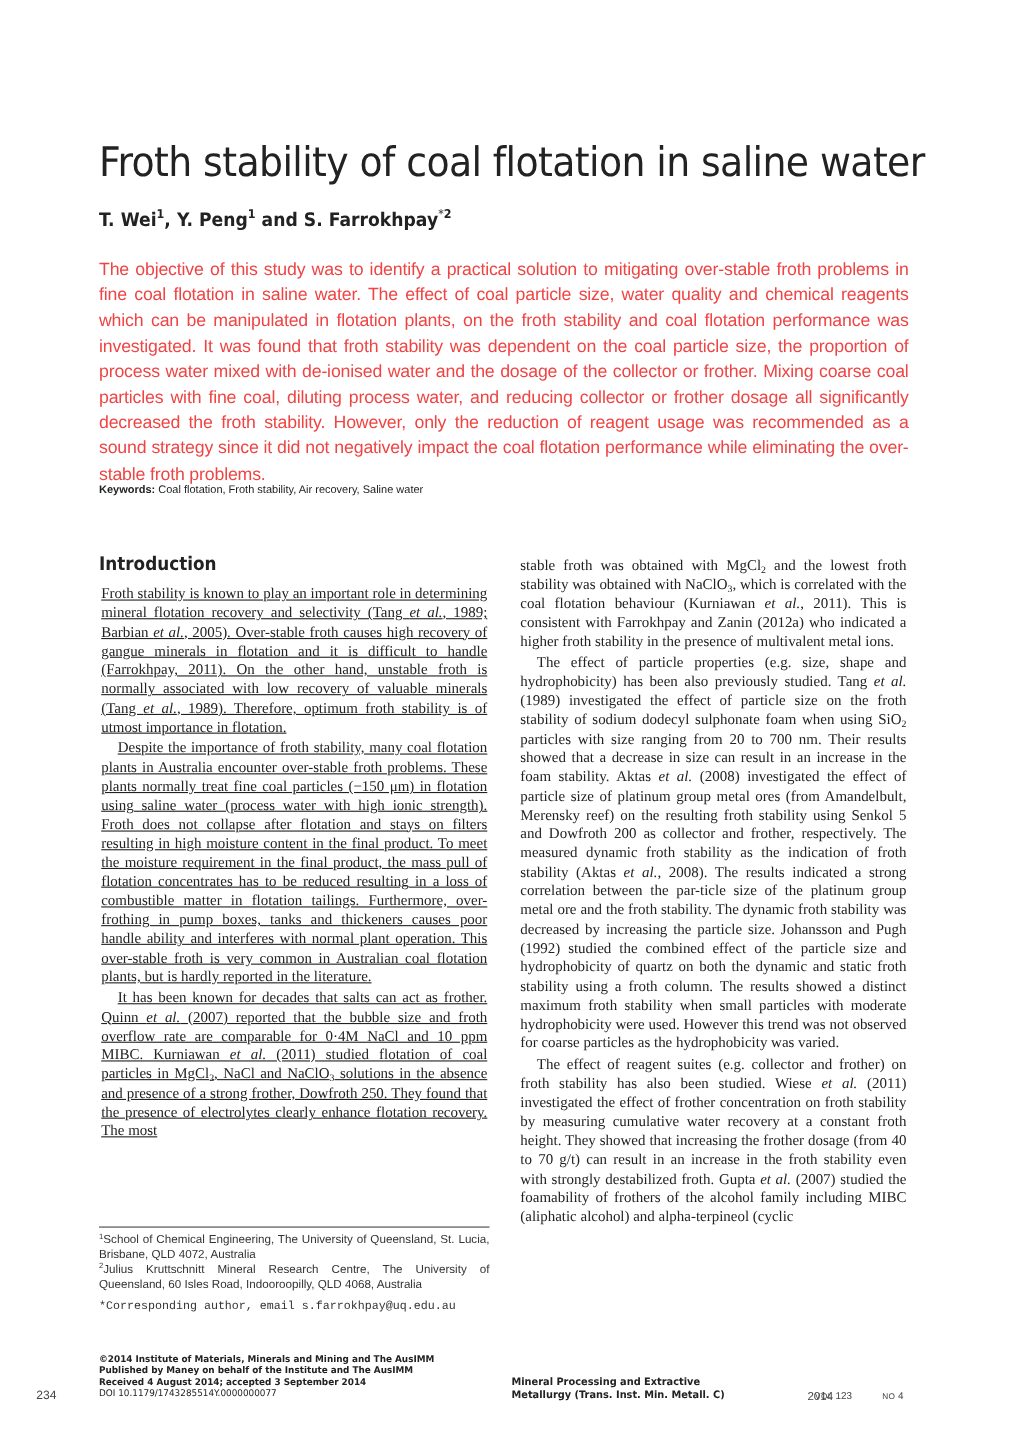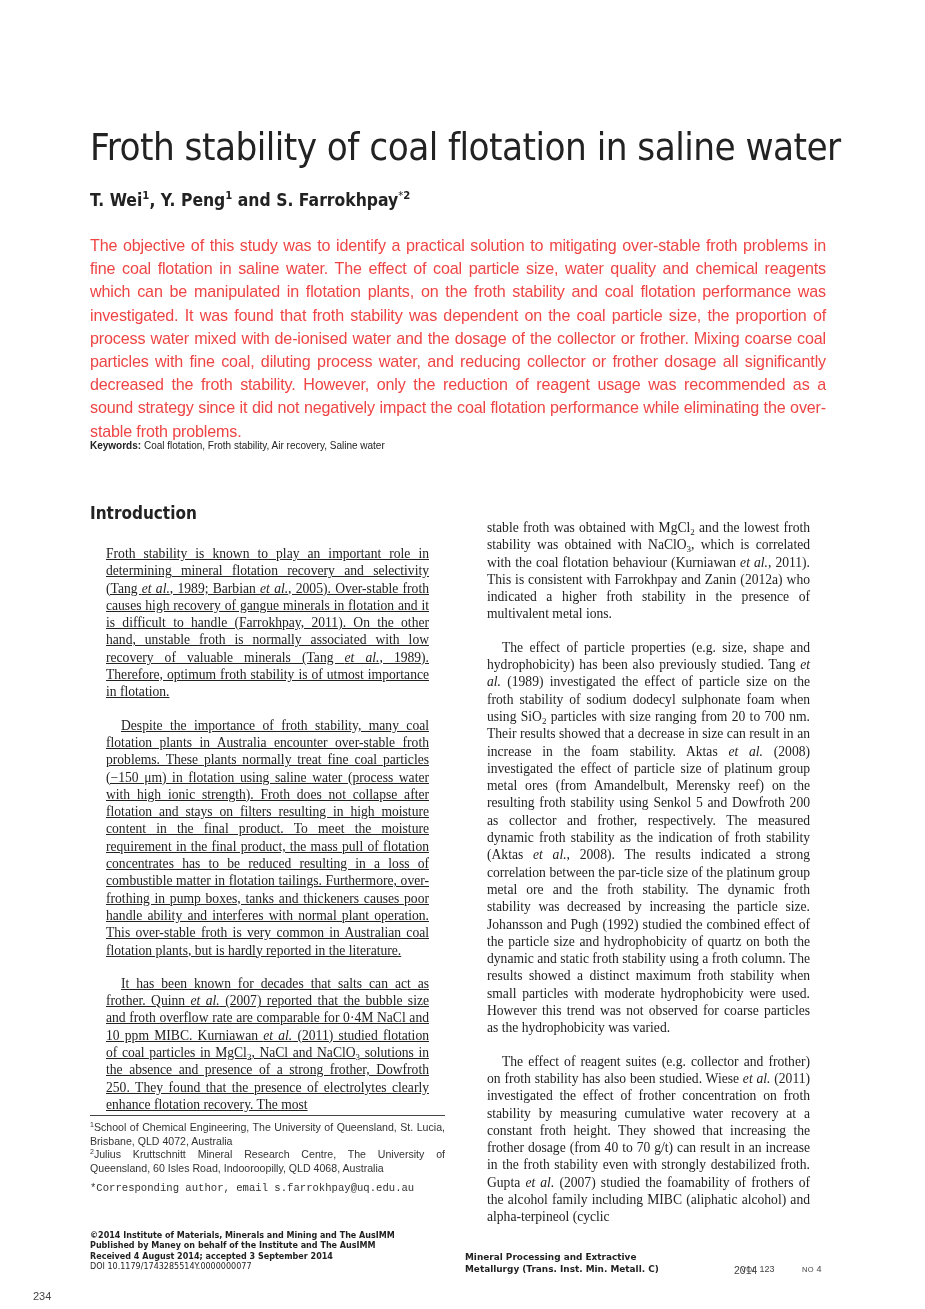--- a/index.html
+++ b/index.html
@@ -29,42 +29,42 @@
     .heading {
       position: absolute; left: 90px; top: 503px;
       font-family: "DejaVu Sans", sans-serif; font-weight: bold; font-size: 17px; color: #222;
       margin: 0; transform: scaleX(0.9); transform-origin: left top;
     }
     .col {
       position: absolute; width: 355px;
       font-family: "Liberation Serif", serif; font-size: 13.6px; line-height: 17.3px;
       text-align: justify; color: #222;
     }
-    .col p { margin: 16px; text-indent: 0; }
+    .col p { margin: 2px; text-indent: 0; }
     .col p.indent { text-indent: 15px; }
     .col i { font-style: italic; }
     .col sub { font-size: 9px; vertical-align: -3px; line-height: 0; }
     #col-left { left: 90px; top: 529px; text-decoration: underline; }
     #col-right { left: 471px; top: 503px; }
     .fn-rule { position: absolute; left: 90px; top: 1115px; width: 355px; height: 0; border-top: 1px solid #444; }
     .footnotes {
       position: absolute; left: 90px; top: 1121px; width: 355px;
       font-family: "Liberation Sans", sans-serif; font-size: 10.6px; line-height: 13.6px;
       text-align: justify; color: #333;
     }
     .footnotes p { margin: 0; }
     .footnotes sup { font-size: 7px; vertical-align: 4px; line-height: 0; }
     .footnotes .corr { margin-top: 7px; font-family: Liberation Mono, monospace; }
     .copyright {
       position: absolute; left: 90px; top: 1230px; font-family: "DejaVu Sans", sans-serif;
       font-weight: bold; font-size: 8.4px; line-height: 10.4px; color: #222; white-space: nowrap;
       transform: scaleX(0.96); transform-origin: left top;
     }
     .copyright .doi { font-weight: normal; }
-    .pagenum { position: absolute; left: 33px; top: 1263px; font-family: "Liberation Sans", sans-serif; font-size: 11px; color: #444; margin-top: 27px; }
+    .pagenum { position: absolute; left: 33px; top: 1263px; font-family: "Liberation Sans", sans-serif; font-size: 11px; color: #444; }
     .journal {
       position: absolute; left: 465px; top: 1251px; font-family: "DejaVu Sans", sans-serif;
       font-weight: bold; font-size: 9.4px; line-height: 11.5px; color: #222; white-space: nowrap;
       transform: scaleX(0.95); transform-origin: left top;
     }
     .issue { position: absolute; top: 1264px; font-family: "Liberation Sans", sans-serif; font-size: 10px; color: #444; white-space: nowrap; }
     .issue.year { left: 734px; font-size: 10.5px; }
     .issue.vol { left: 741px; font-size: 9px; }
     .issue.no { left: 802px; font-size: 9px; }
     .issue .sc { font-size: 7.5px; letter-spacing: 0.3px; }

